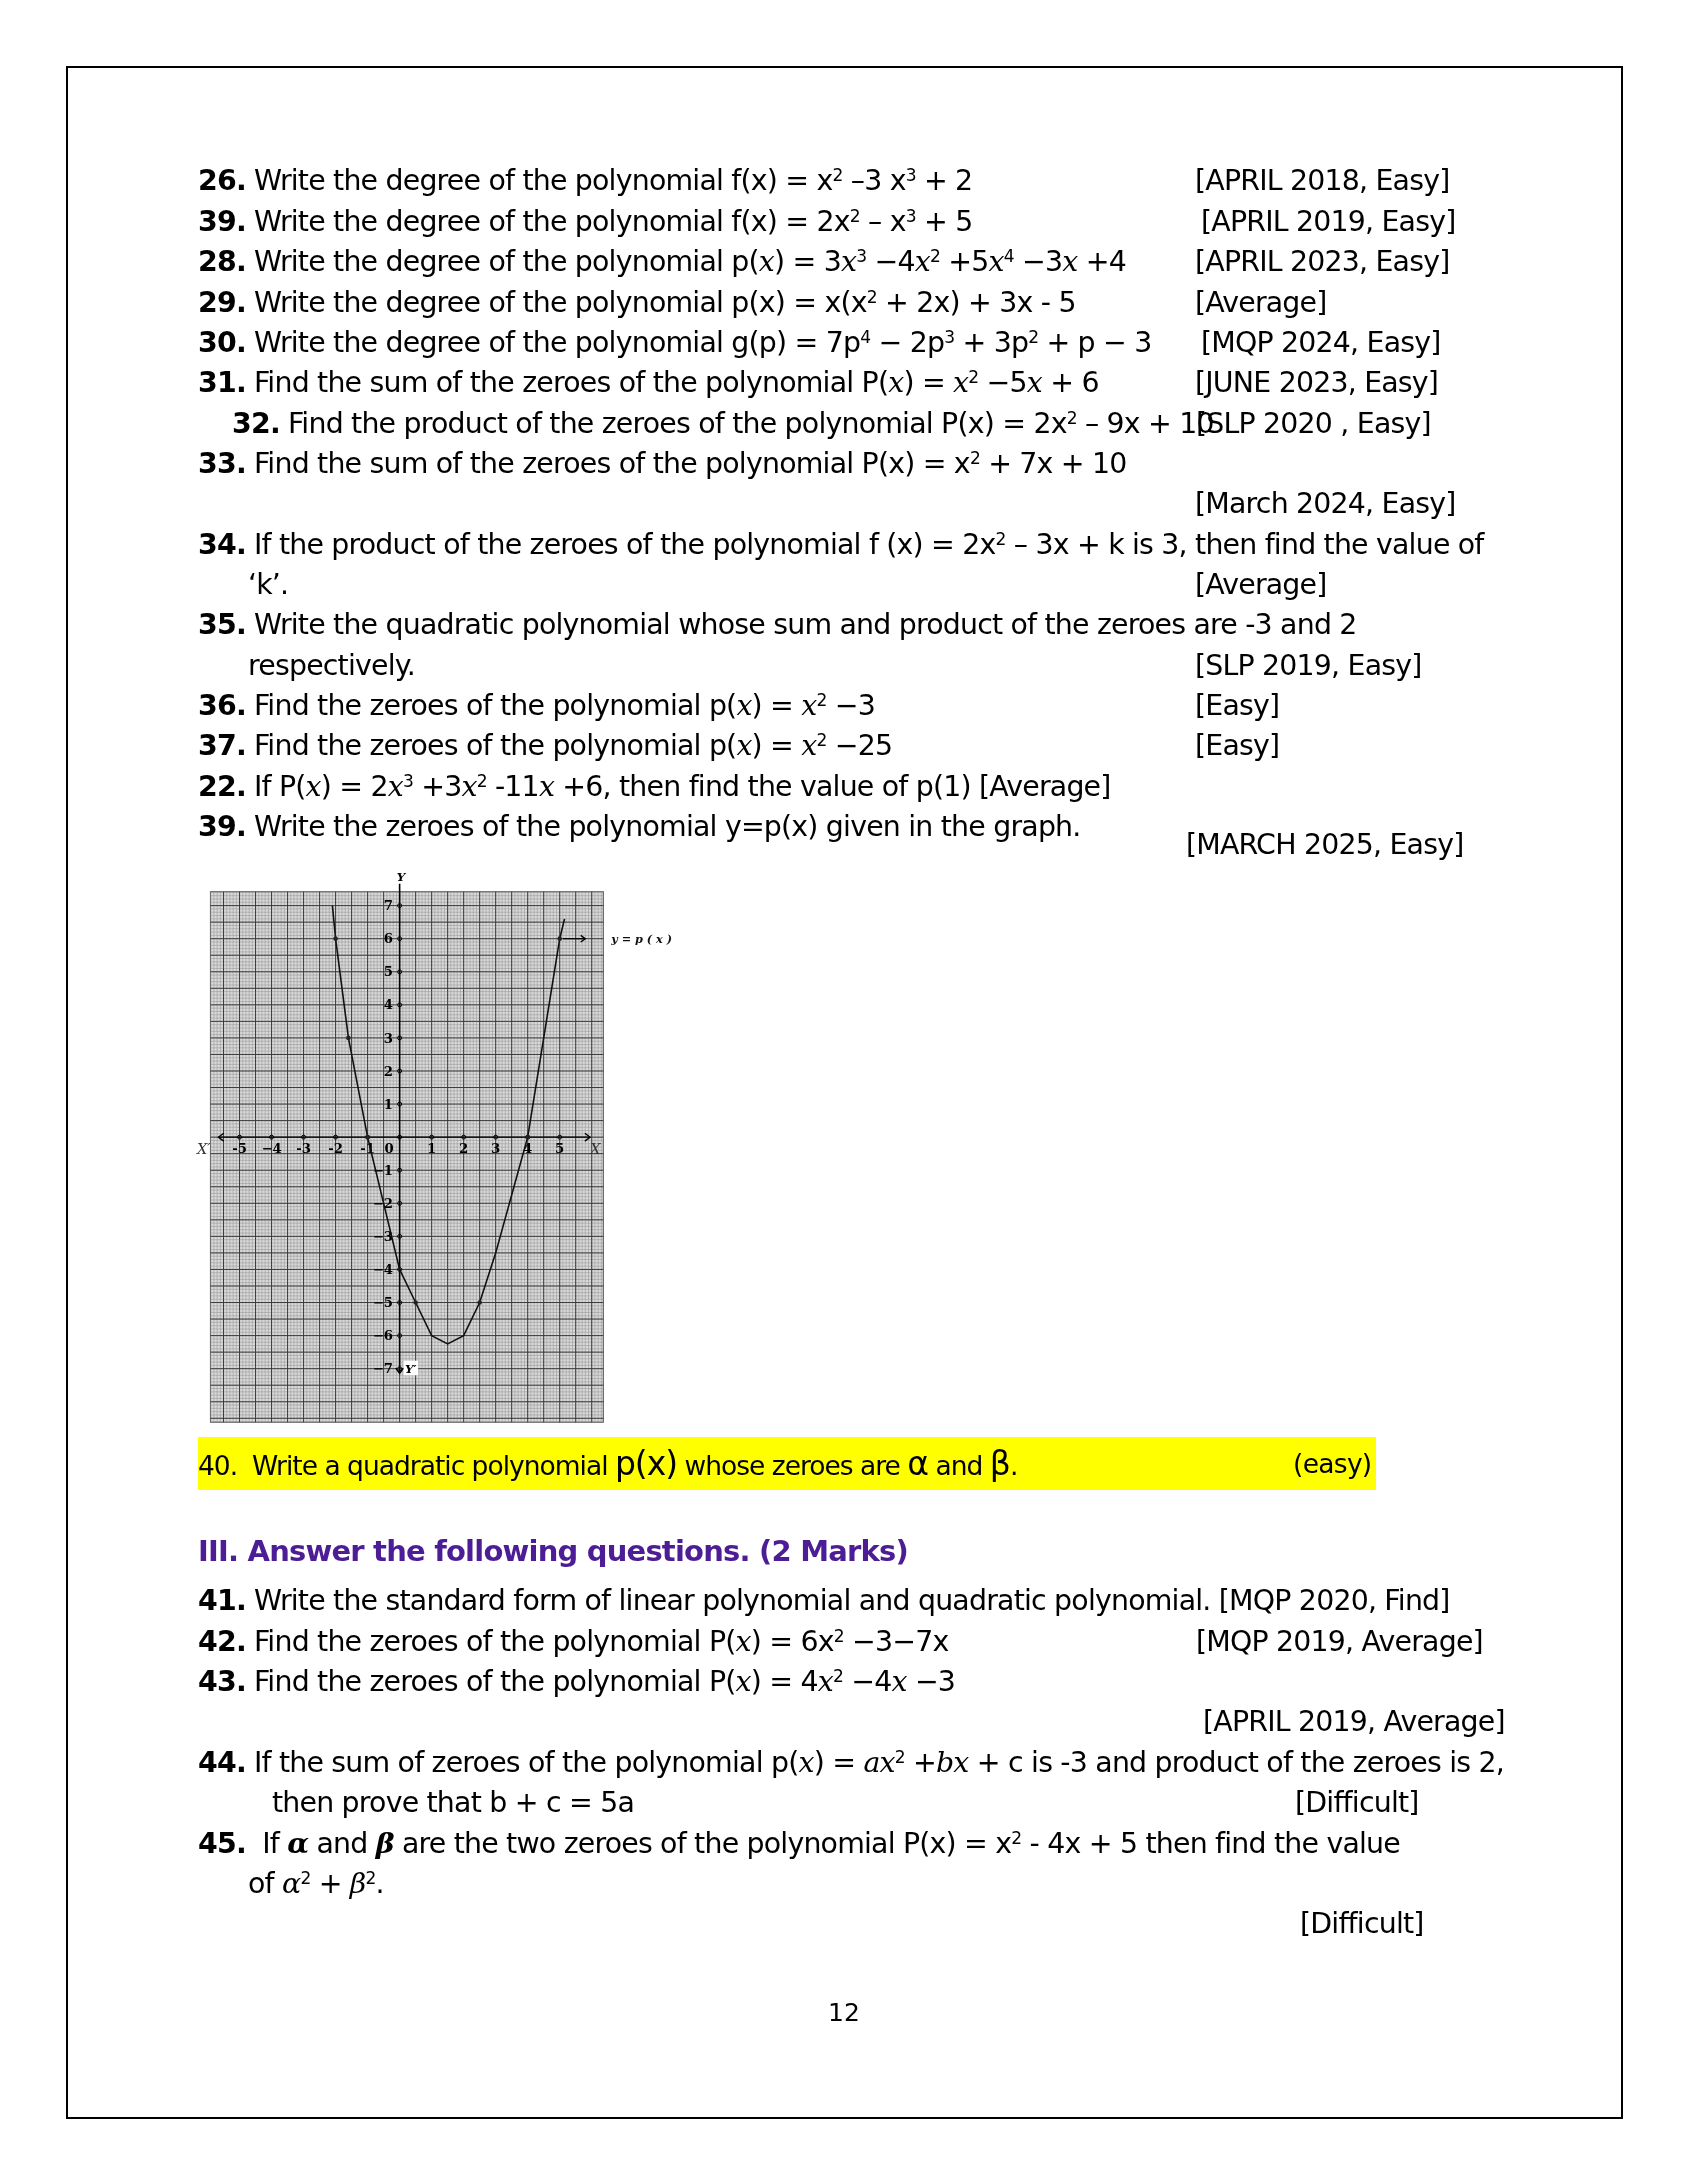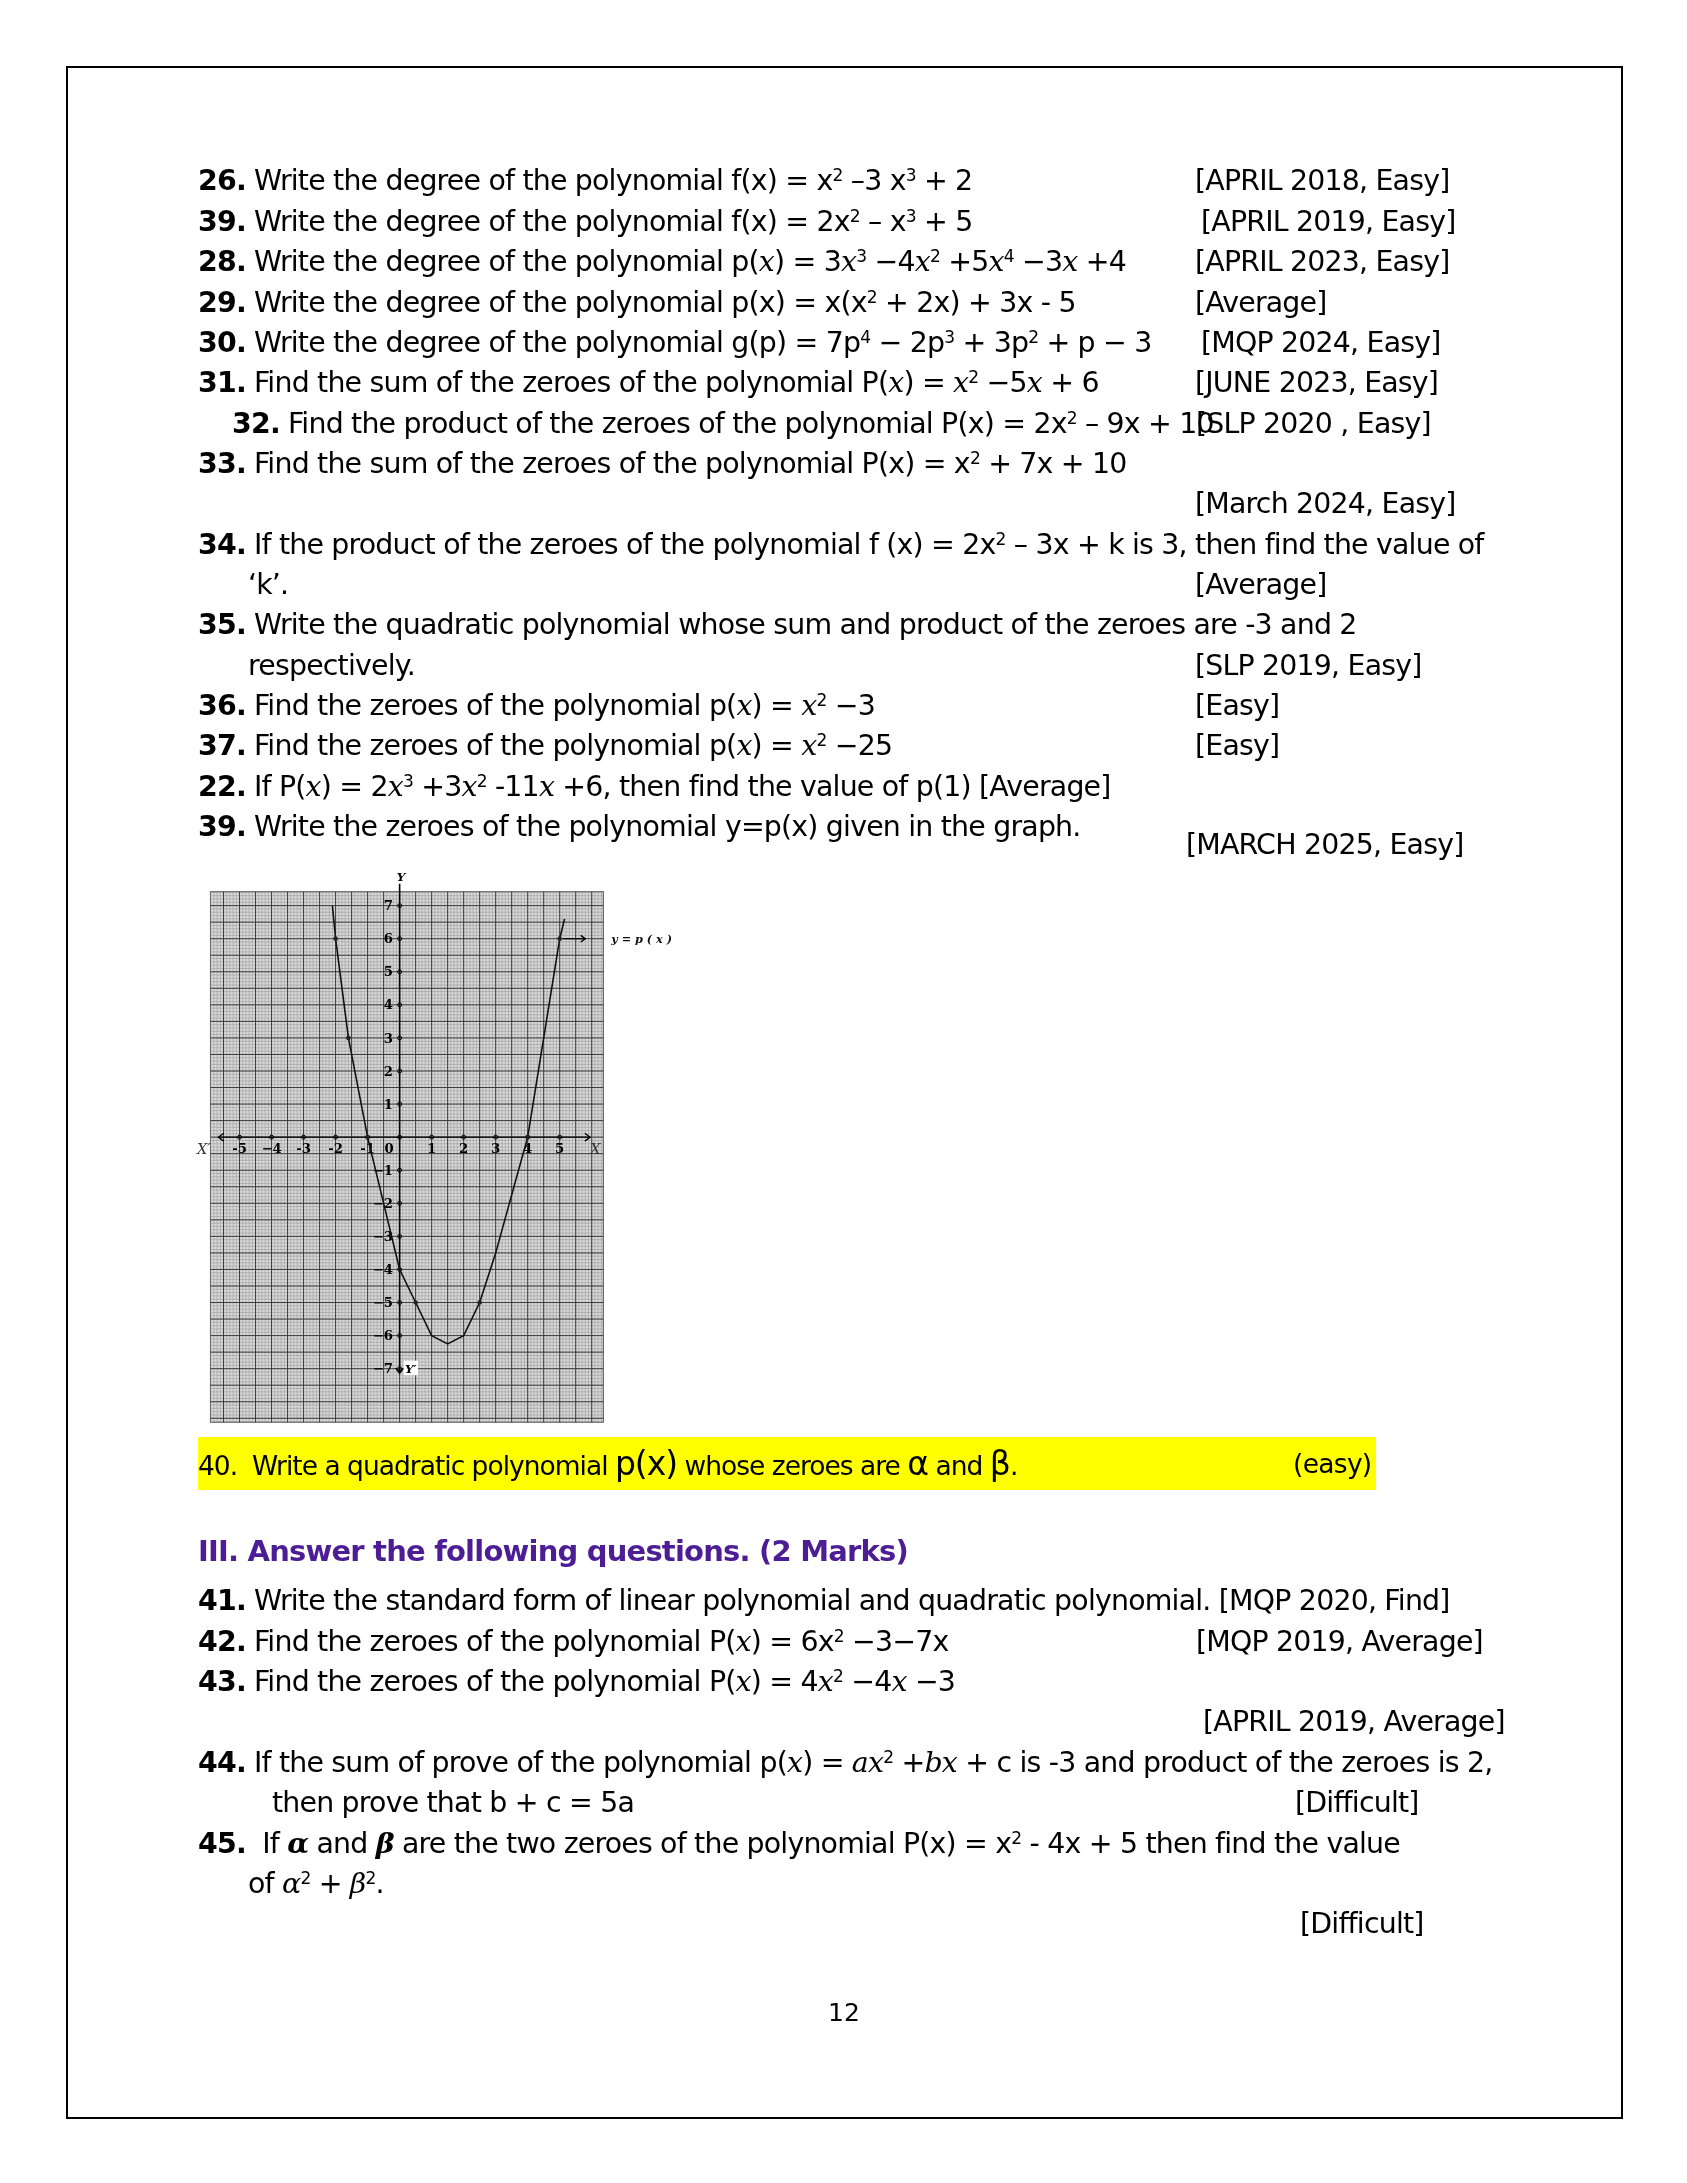--- a/index.html
+++ b/index.html
@@ -483,21 +483,21 @@
 <div class="q40-tag">(easy)</div>
 
 <div class="section-title">III. Answer the following questions. (2 Marks)</div>
 
 <div id="questions2">
     <div class="line" style="top: 1581px; left: 198px;"><span class="num">41.</span><span>Write the standard form of linear polynomial and quadratic polynomial. [MQP 2020, Find]</span></div>
     <div class="line" style="top: 1622px; left: 198px;"><span class="num">42.</span><span>Find the zeroes of the polynomial P(</span><span class="it">x</span><span>) = 6x</span><sup>2</sup><span> −3−7x</span></div>
     <div class="tag" style="top: 1622px; left: 1196px;">[MQP 2019, Average]</div>
     <div class="line" style="top: 1662px; left: 198px;"><span class="num">43.</span><span>Find the zeroes of the polynomial P(</span><span class="it">x</span><span>) = 4</span><span class="it">x</span><sup>2</sup><span> −4</span><span class="it">x</span><span> −3</span></div>
     <div class="tag" style="top: 1702px; left: 1203px;">[APRIL 2019, Average]</div>
-    <div class="line" style="top: 1743px; left: 198px;"><span class="num">44.</span><span>If the sum of prove of the polynomial p(</span><span class="it">x</span><span>) = </span><span class="it">ax</span><sup>2</sup><span> +</span><span class="it">bx</span><span> + c is -3 and product of the zeroes is 2,</span></div>
+    <div class="line" style="top: 1743px; left: 198px;"><span class="num">44.</span><span>If the sum of zeroes of the polynomial p(</span><span class="it">x</span><span>) = </span><span class="it">ax</span><sup>2</sup><span> +</span><span class="it">bx</span><span> + c is -3 and product of the zeroes is 2,</span></div>
     <div class="line" style="top: 1783px; left: 248px; margin-left: 24px;"><span>then prove that b + c = 5a</span></div>
     <div class="tag" style="top: 1783px; left: 1295px;">[Difficult]</div>
     <div class="line" style="top: 1823px; left: 198px;"><span class="num">45.</span><span> If </span><span class="it" style="font-weight: bold;">α</span><span> and </span><span class="it" style="font-weight: bold;">β</span><span> are the two zeroes of the polynomial P(x) = x</span><sup>2</sup><span> - 4x + 5 then find the value</span></div>
     <div class="line" style="top: 1864px; left: 248px;"><span>of </span><span class="it">α</span><sup>2</sup><span> + </span><span class="it">β</span><sup>2</sup><span>.</span></div>
     <div class="tag" style="top: 1904px; left: 1300px;">[Difficult]</div>
   </div>
 
 <div class="page-number">12</div>
 
 

